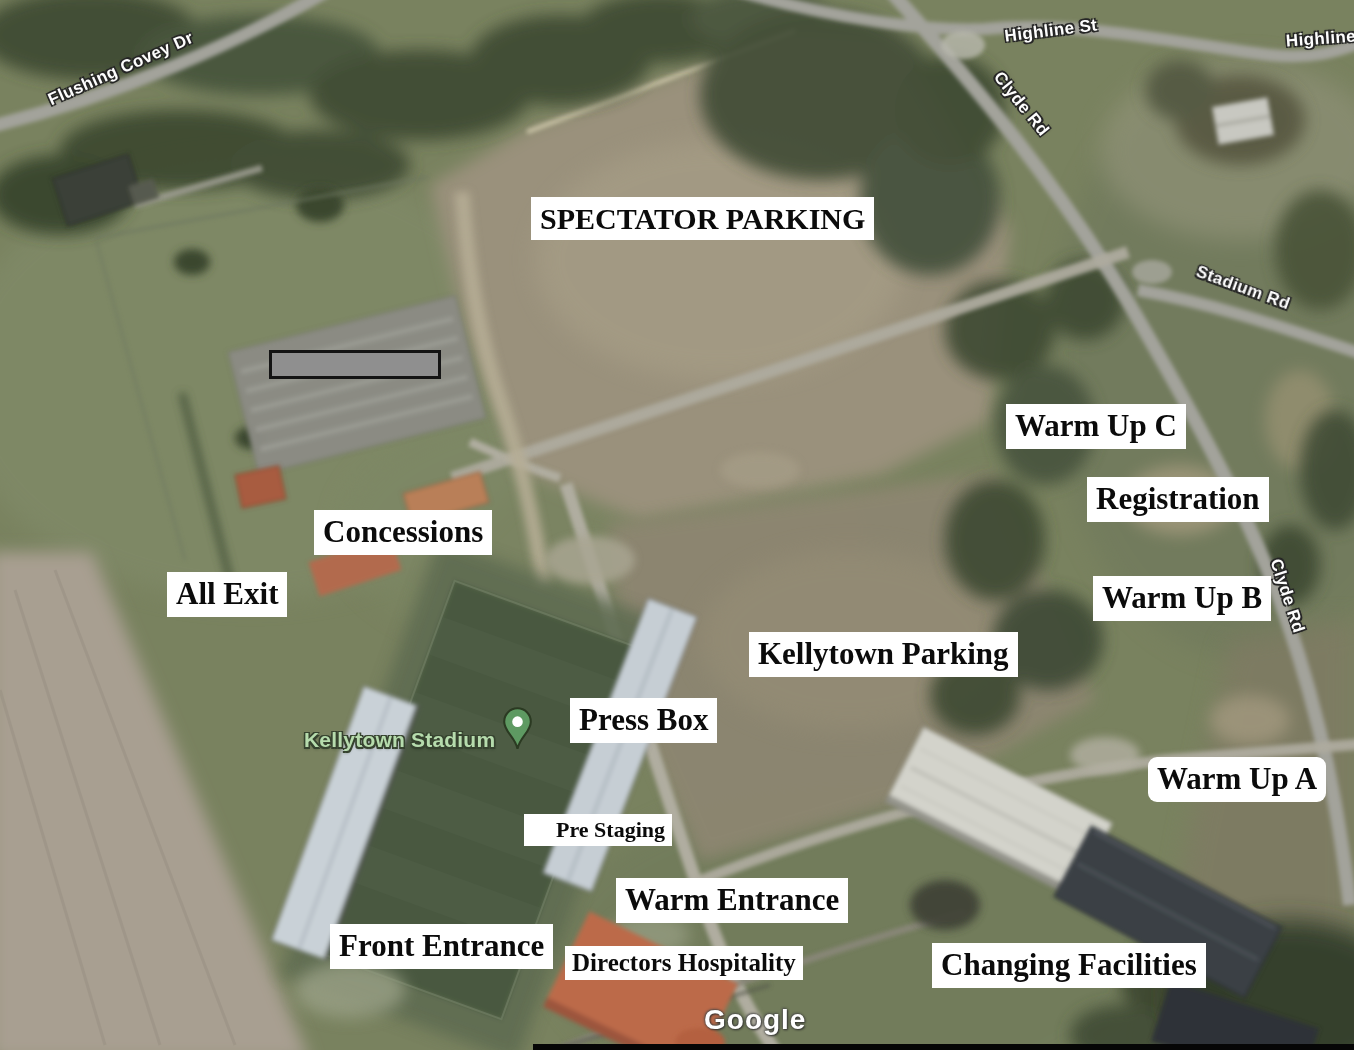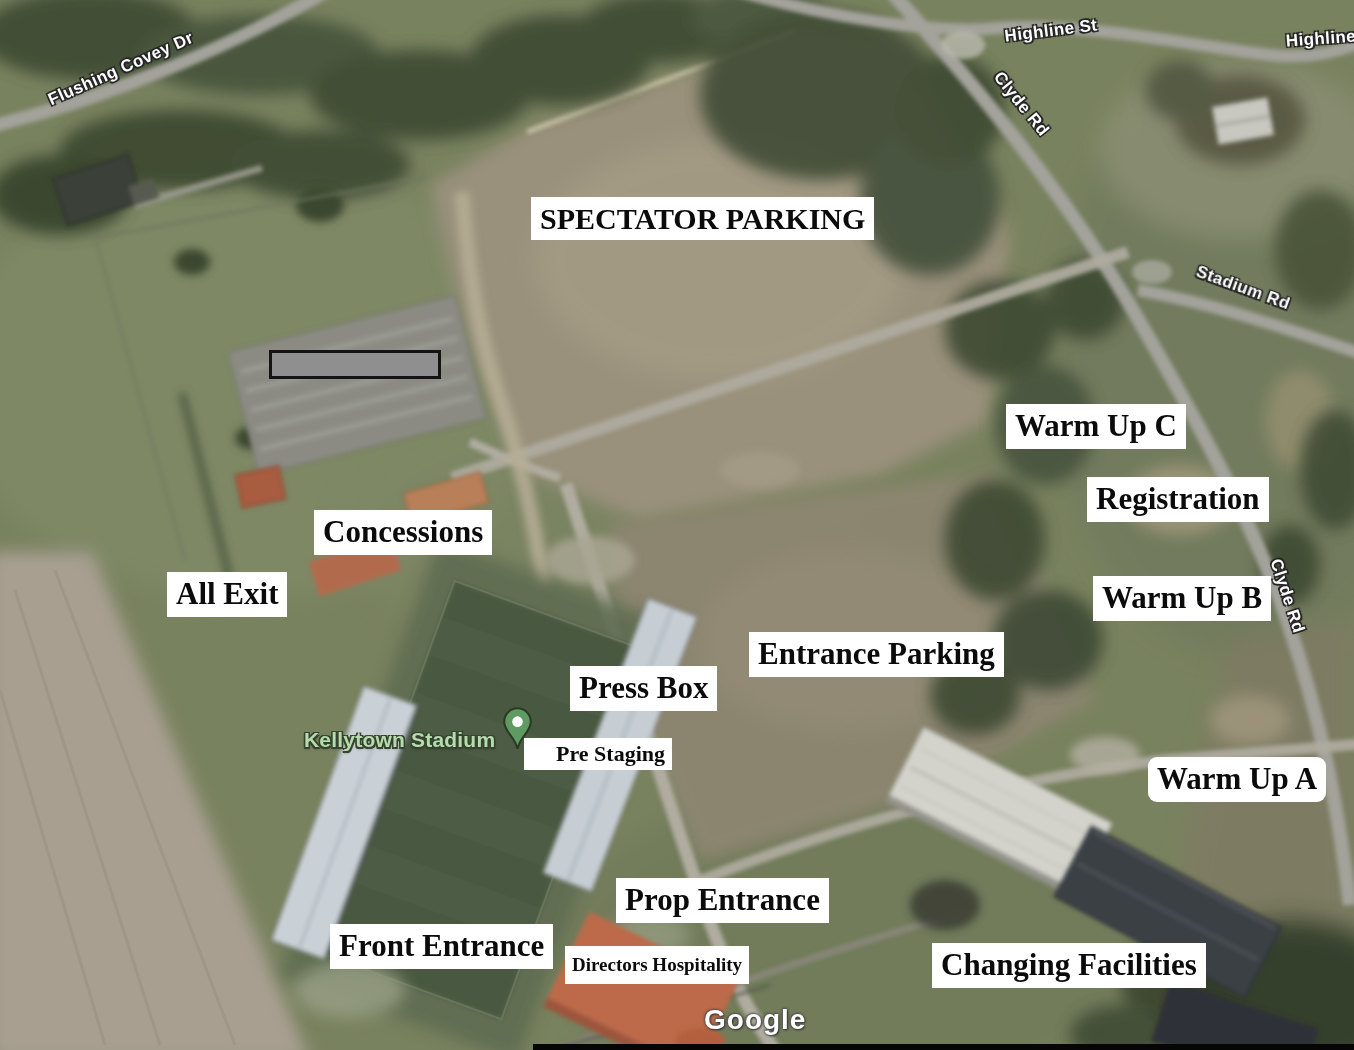--- a/index.html
+++ b/index.html
@@ -11,21 +11,21 @@
 
   
   .lbl{
     position:absolute;background:#ffffff;color:#0b0b0b;
     font-family:"Liberation Serif",serif;font-weight:700;
     font-size:31px;line-height:1.18;padding:4px 9px;white-space:nowrap;
     text-align:center;
   }
   .lbl.caps{font-size:30px;}
   .lbl.small{font-size:22px;padding:3px 7px;}
-  .lbl.xsmall{font-size:19px;padding:8px 7px;}
+  .lbl.xsmall{font-size:25px;padding:2px 7px;}
 
   
   .roadlbl{
     position:absolute;color:#fdfdfd;font-weight:700;font-size:17px;
     letter-spacing:.4px;white-space:nowrap;
     transform:translate(-50%,-50%) rotate(var(--r,0deg));
     text-shadow:-1.5px -1.5px 0 #262626,1.5px -1.5px 0 #262626,
                 -1.5px 1.5px 0 #262626,1.5px 1.5px 0 #262626,0 0 3px #262626;
   }
 
@@ -247,25 +247,25 @@
       <circle cx="12" cy="11.3" r="4.1" fill="#ffffff"></circle>
     </svg>
   </div>
 
   <div class="lbl caps" style="left:531px;top:197px;">SPECTATOR PARKING</div>
   <div class="lbl" style="left:1006px;top:404px;">Warm Up C</div>
   <div class="lbl" style="left:1087px;top:477px;">Registration</div>
   <div class="lbl" style="left:314px;top:510px;">Concessions</div>
   <div class="lbl" style="left:1093px;top:576px;">Warm Up B</div>
   <div class="lbl" style="left:167px;top:572px;">All Exit</div>
-  <div class="lbl" style="left:749px;top:632px;">Entrance Parking</div>
-  <div class="lbl" style="left:570px;top:666px;">Press Box</div>
-  <div class="lbl small" style="left:524px;top:738px;padding-left:32px;">Pre Staging</div>
+  <div class="lbl" style="left:749px;top:632px;">Kellytown Parking</div>
+  <div class="lbl" style="left:570px;top:698px;">Press Box</div>
+  <div class="lbl small" style="left:524px;top:814px;padding-left:32px;">Pre Staging</div>
   <div class="lbl" style="left:1148px;top:757px;border-radius:9px;">Warm Up A</div>
-  <div class="lbl" style="left:616px;top:878px;">Prop Entrance</div>
+  <div class="lbl" style="left:616px;top:878px;">Warm Entrance</div>
   <div class="lbl" style="left:330px;top:924px;">
     <span style="display:block">Front Entrance</span>
   </div>
   <div class="lbl xsmall" style="left:565px;top:946px;">Directors Hospitality</div>
   <div class="lbl" style="left:932px;top:943px;">Changing Facilities</div>
 
   <div class="grayrect"></div>
   <div class="blackbar"></div>
   <div class="gwm">Google</div>
 

